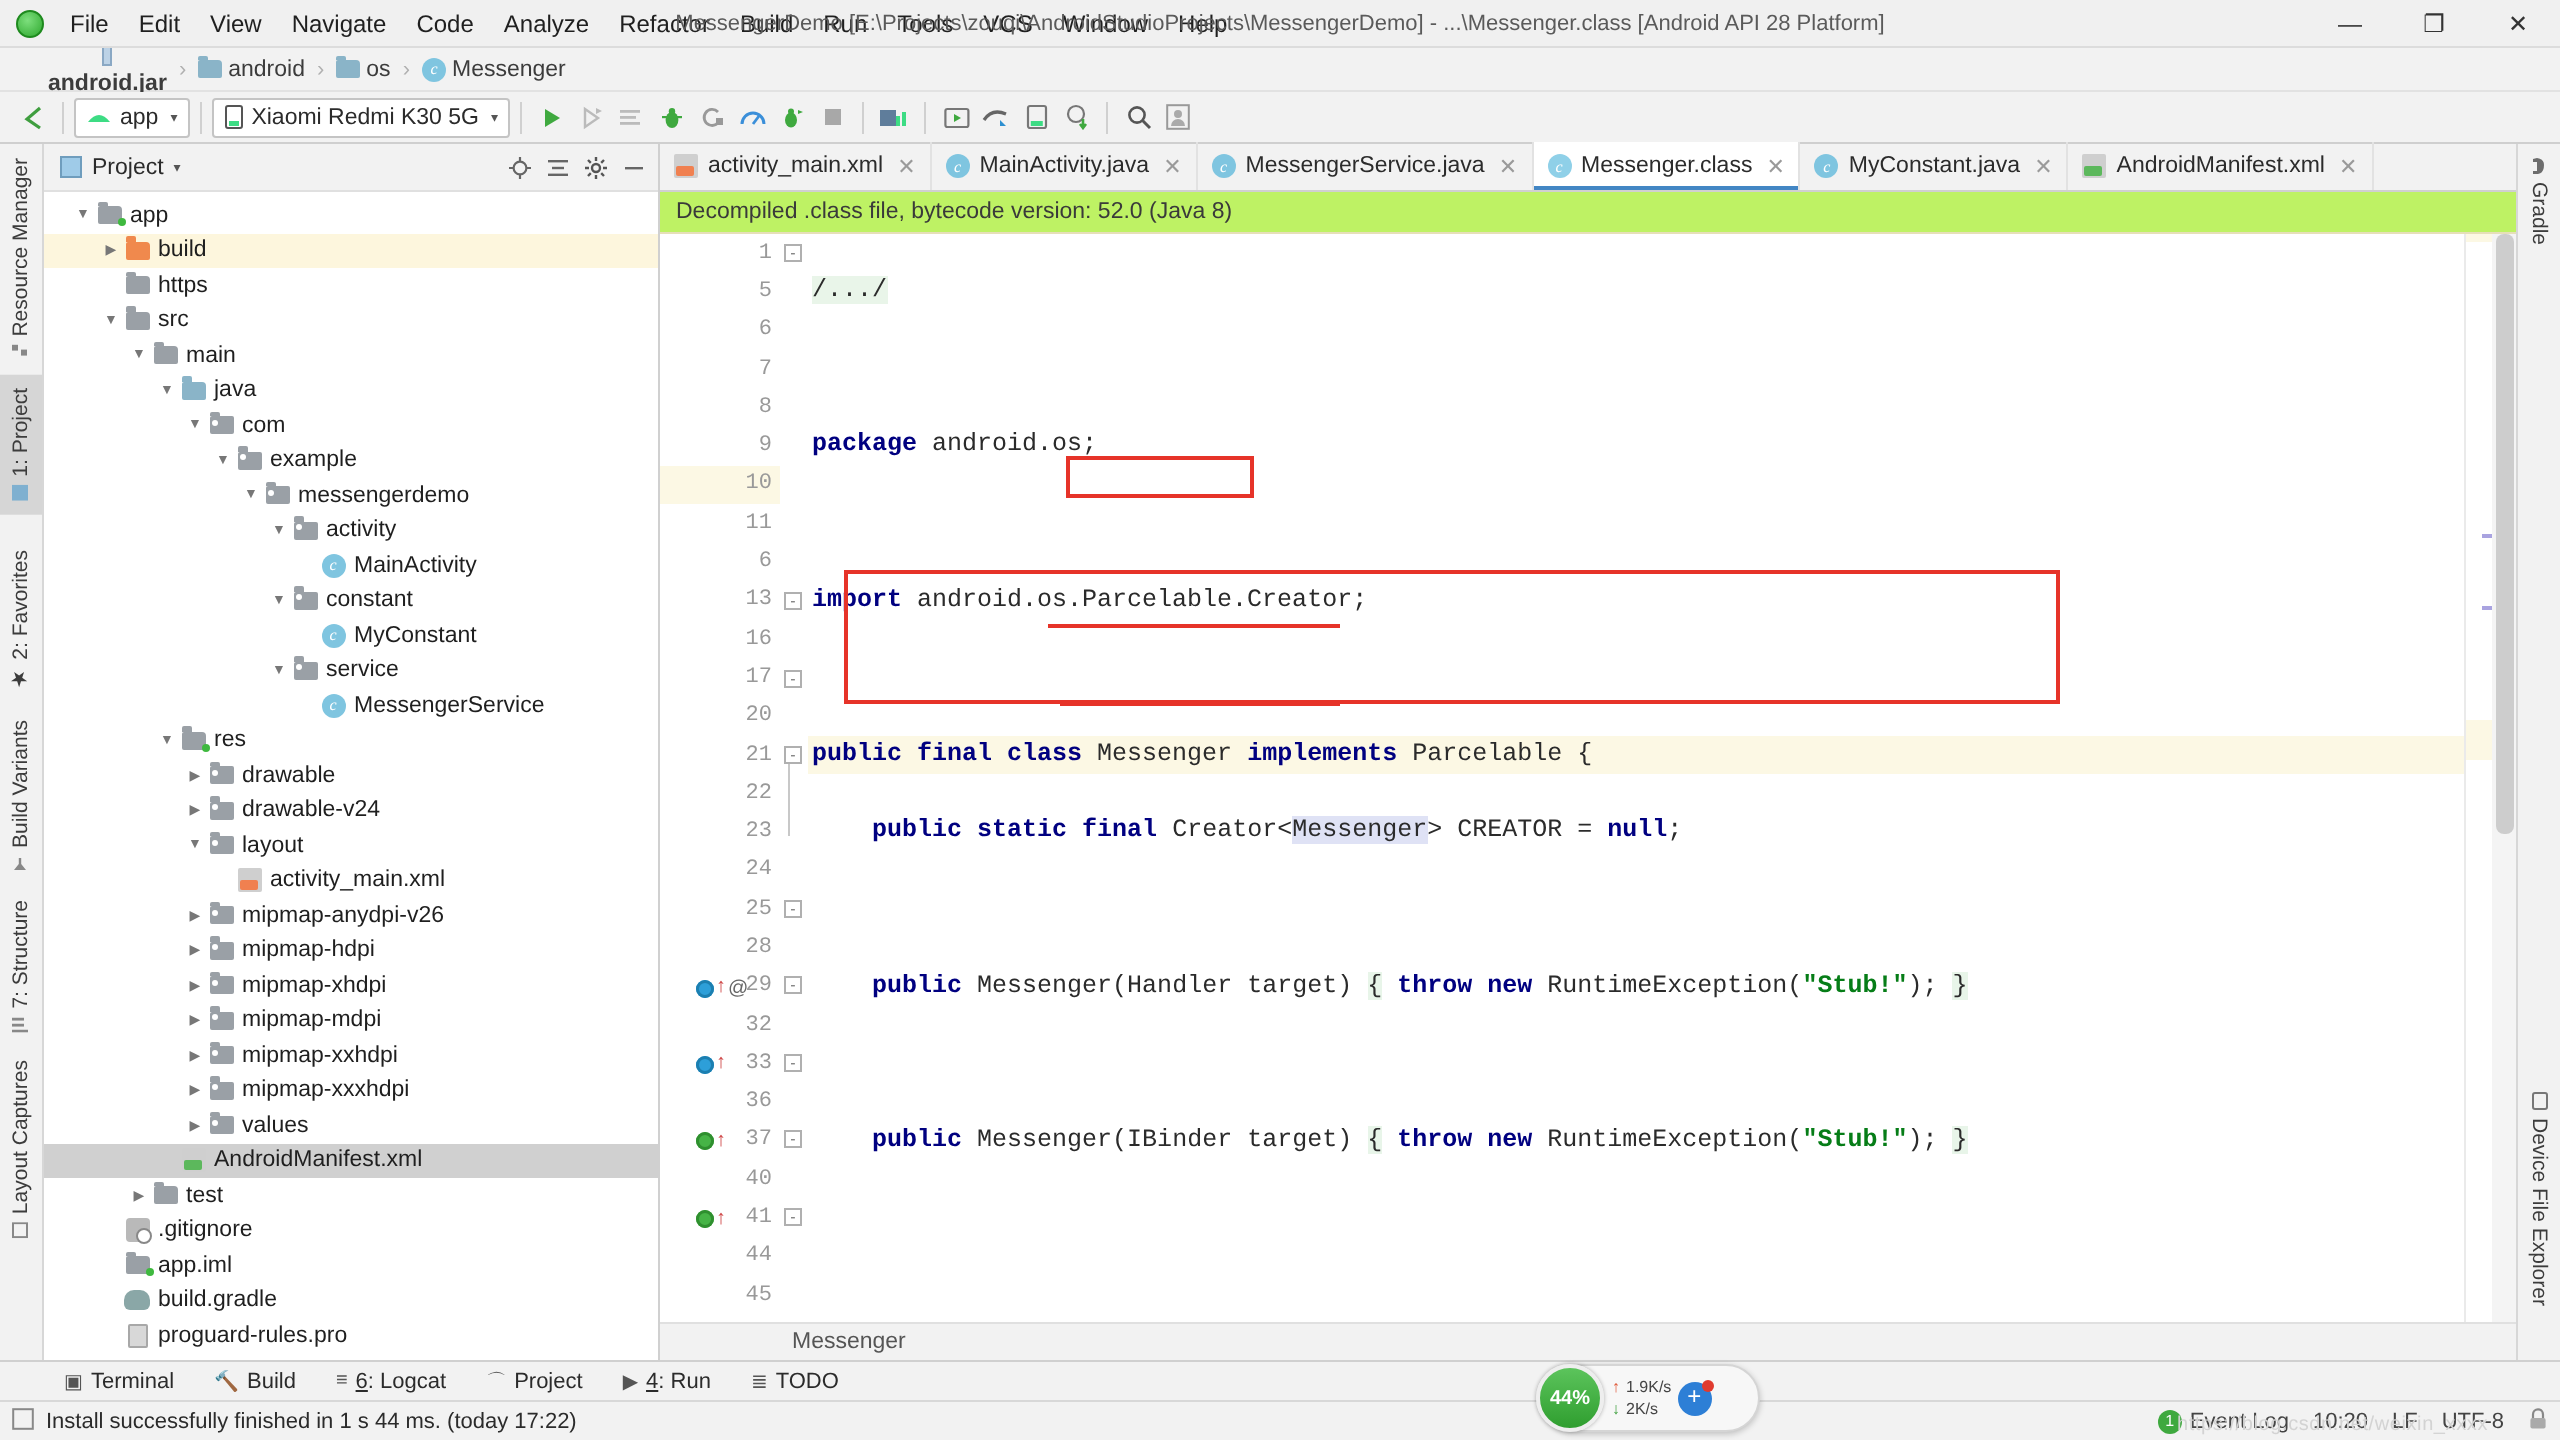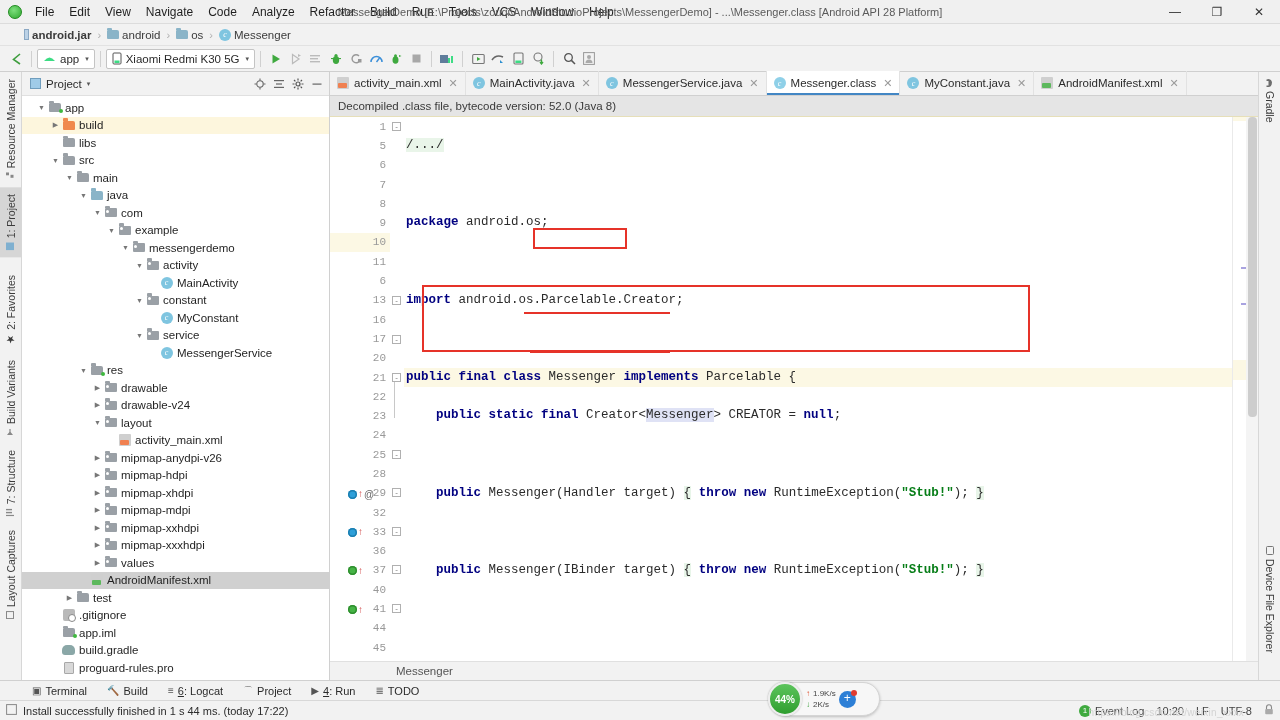--- a/index.html
+++ b/index.html
@@ -25,21 +25,21 @@
   .winbtns { margin-left:auto; display:flex; z-index:2; }
   .winbtns div { width:42px; height:24px; display:flex; align-items:center;
                  justify-content:center; font-size:12px; color:#333; }
 
   
   .navbar { height:22px; background:#f2f2f2; display:flex; align-items:center;
             padding-left:22px; border-bottom:1px solid #e2e2e2; }
   .crumb { display:flex; align-items:center; font-size:11.5px; color:#3c3c3c; }
   .crumb .sep { color:#b0b0b0; margin:0 4px; font-size:11px; }
   .crumb .cr { display:flex; align-items:center; gap:3px; padding:1px 2px; }
-  .crumb .cr.bold { font-weight:bold; }
+  .crumb .cr.bold { font-weight:bold;flex-direction:column; }
 
   
   .toolbar { height:26px; background:#f2f2f2; display:flex; align-items:center;
              border-bottom:1px solid #cfcfcf; padding-left:6px; }
   .tbsp { width:1px; height:16px; background:#d0d0d0; margin:0 5px; }
   .combo { display:flex; align-items:center; gap:4px; height:20px; padding:0 5px;
            border:1px solid #c4c4c4; background:#fff; border-radius:2px; font-size:11.5px; }
   .combo .car { font-size:7px; color:#555; margin-left:2px; }
   .ticon { width:20px; height:20px; display:flex; align-items:center; justify-content:center; }
 
@@ -100,21 +100,21 @@
   .editor { flex:1; display:flex; flex-direction:column; background:#fff; min-width:0; }
   .tabs { height:24px; background:#f2f2f2; display:flex; align-items:flex-end;
           border-bottom:1px solid #d0d0d0; }
   .tab { height:24px; display:flex; align-items:center; gap:5px; padding:0 7px;
          font-size:11.5px; color:#2b2b2b; border-right:1px solid #e2e2e2; position:relative; }
   .tab.active { background:#fff; }
   .tab.active:after { content:''; position:absolute; left:0; right:0; bottom:0;
                       height:2px; background:#4286c4; }
   .tab .x { color:#9a9a9a; font-size:11px; margin-left:2px; }
 
-  .notice { background:#e5e5e5; border-bottom:1px solid #e6dfb9; height:21px;
+  .notice { background:#bef264; border-bottom:1px solid #e6dfb9; height:21px;
             display:flex; align-items:center; padding:0 8px; font-size:11.5px; color:#3a3a3a; }
   .notice .lnks { margin-left:auto; display:flex; gap:18px; }
   .notice .lnks a { color:#5a7fb5; text-decoration:none; }
 
   .codewrap { flex:1; display:flex; position:relative; overflow:hidden; background:#fff; }
   .gutter { width:60px; background:#fff; flex:none; position:relative; }
   .gline { height:19.3px; display:flex; align-items:center; justify-content:flex-end;
            font-family:"Liberation Mono", monospace; font-size:11px; color:#999;
            padding-right:4px; }
   .gline.cur { background:#fcf8e4; }
@@ -462,21 +462,21 @@
               <span class="fold orange"></span>
             </span>
             <span>build</span>
           </div>
           <div class="trow">
             <span style="width: 28px; flex: 0 0 auto;"></span>
             <span class="arw"></span>
             <span class="ic">
               <span class="fold"></span>
             </span>
-            <span>libs</span>
+            <span>https</span>
           </div>
           <div class="trow">
             <span style="width: 28px; flex: 0 0 auto;"></span>
             <span class="arw">▼</span>
             <span class="ic">
               <span class="fold"></span>
             </span>
             <span>src</span>
           </div>
           <div class="trow">

